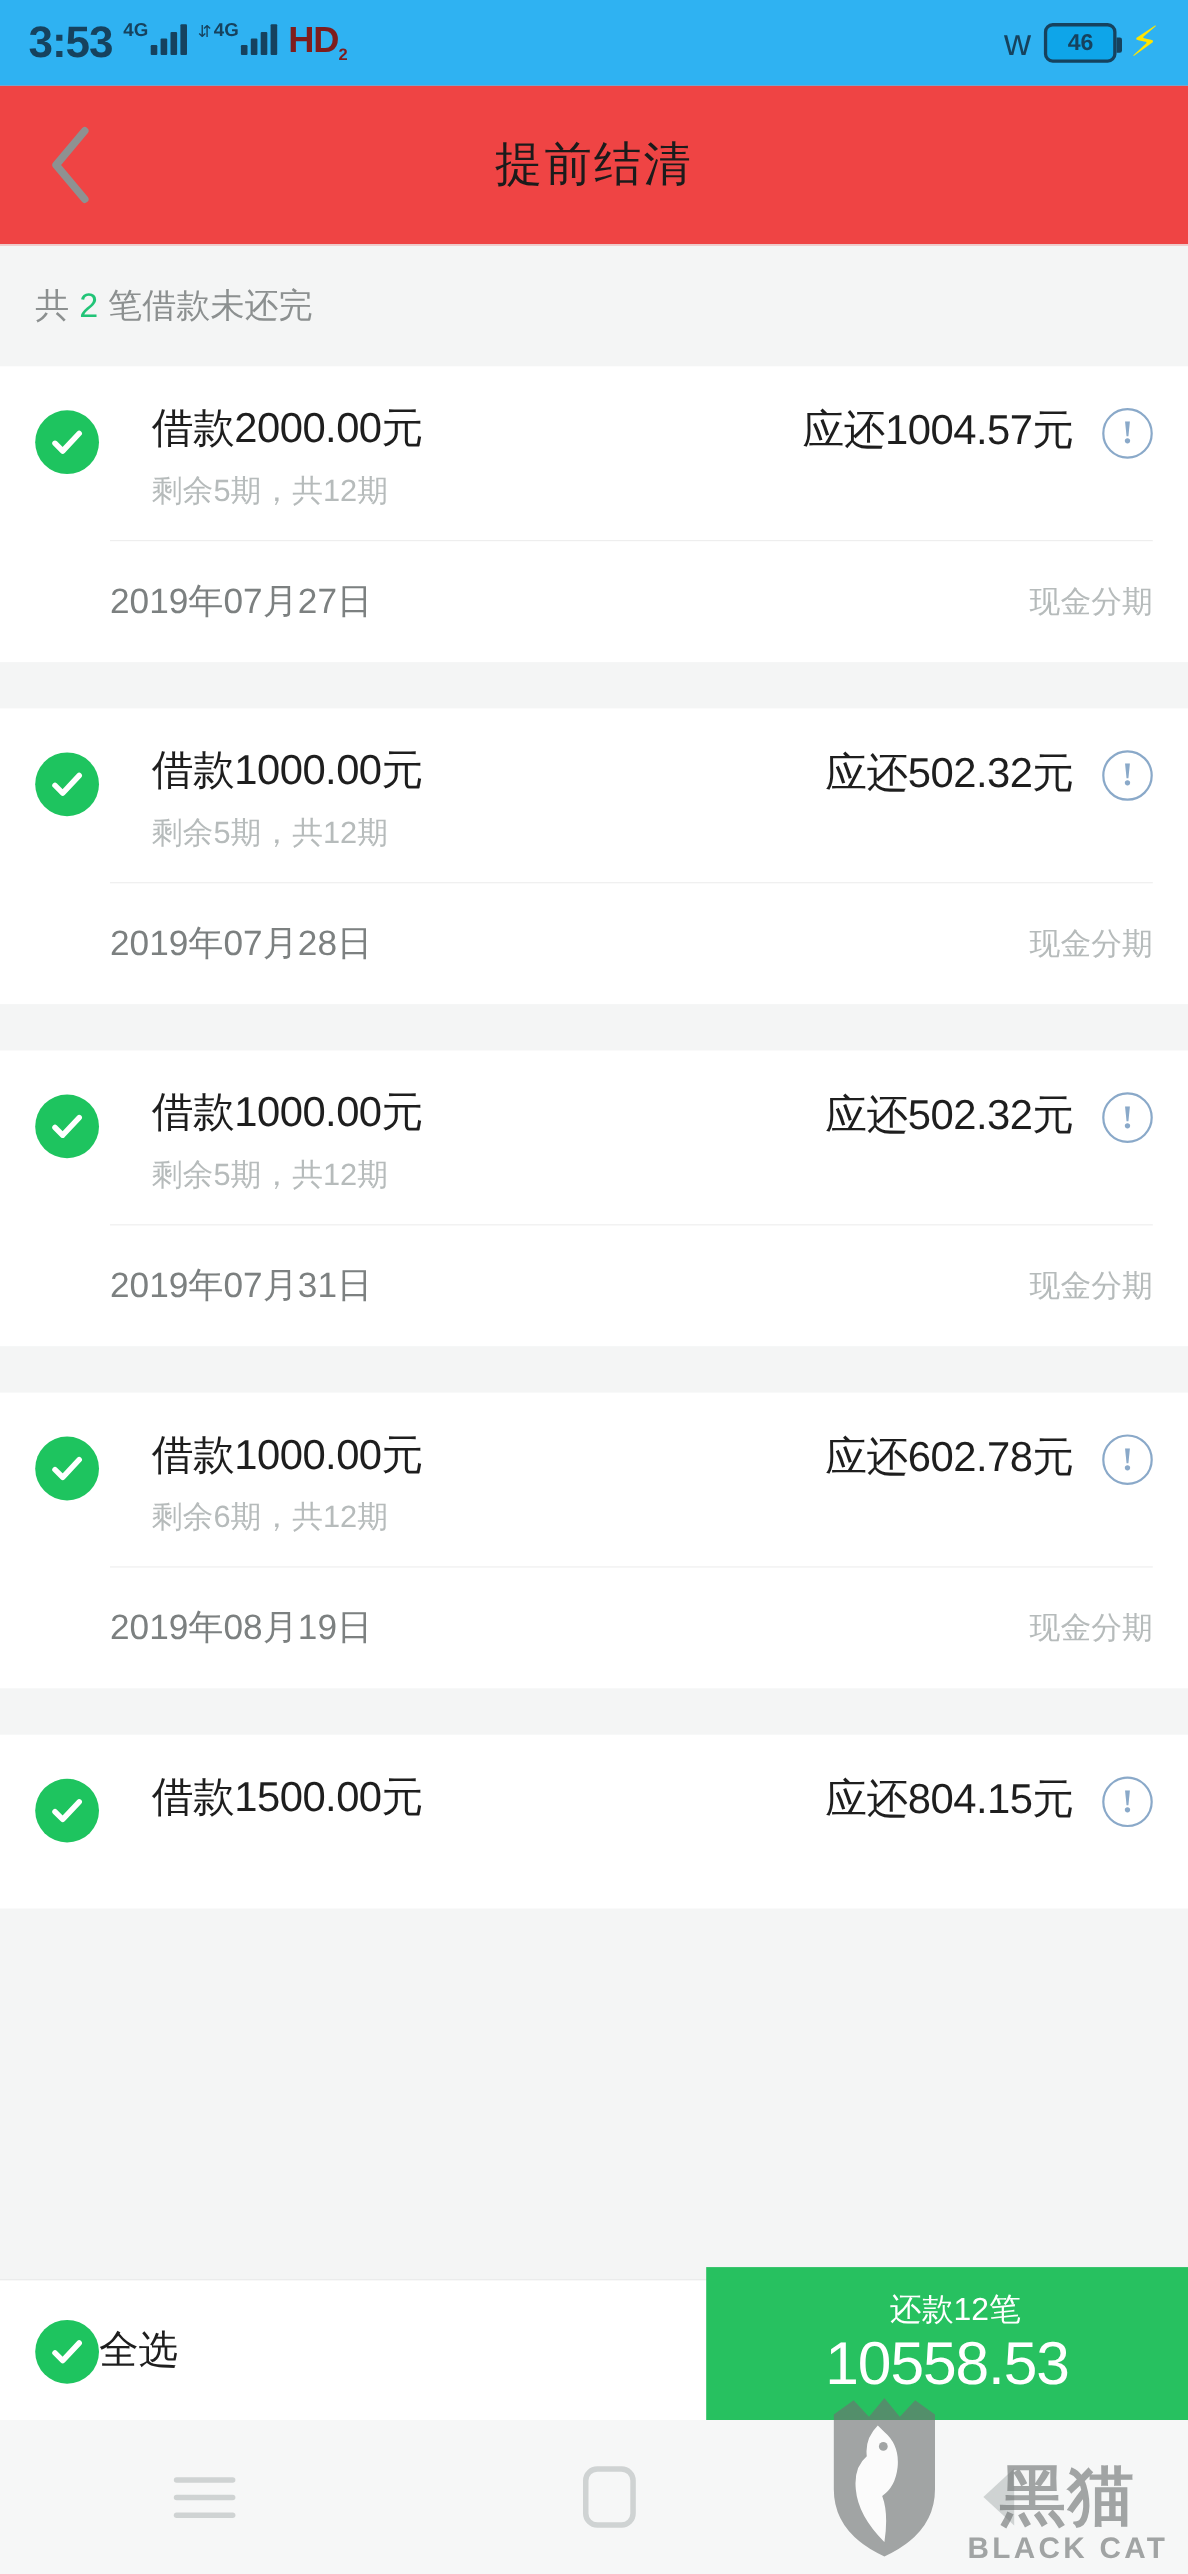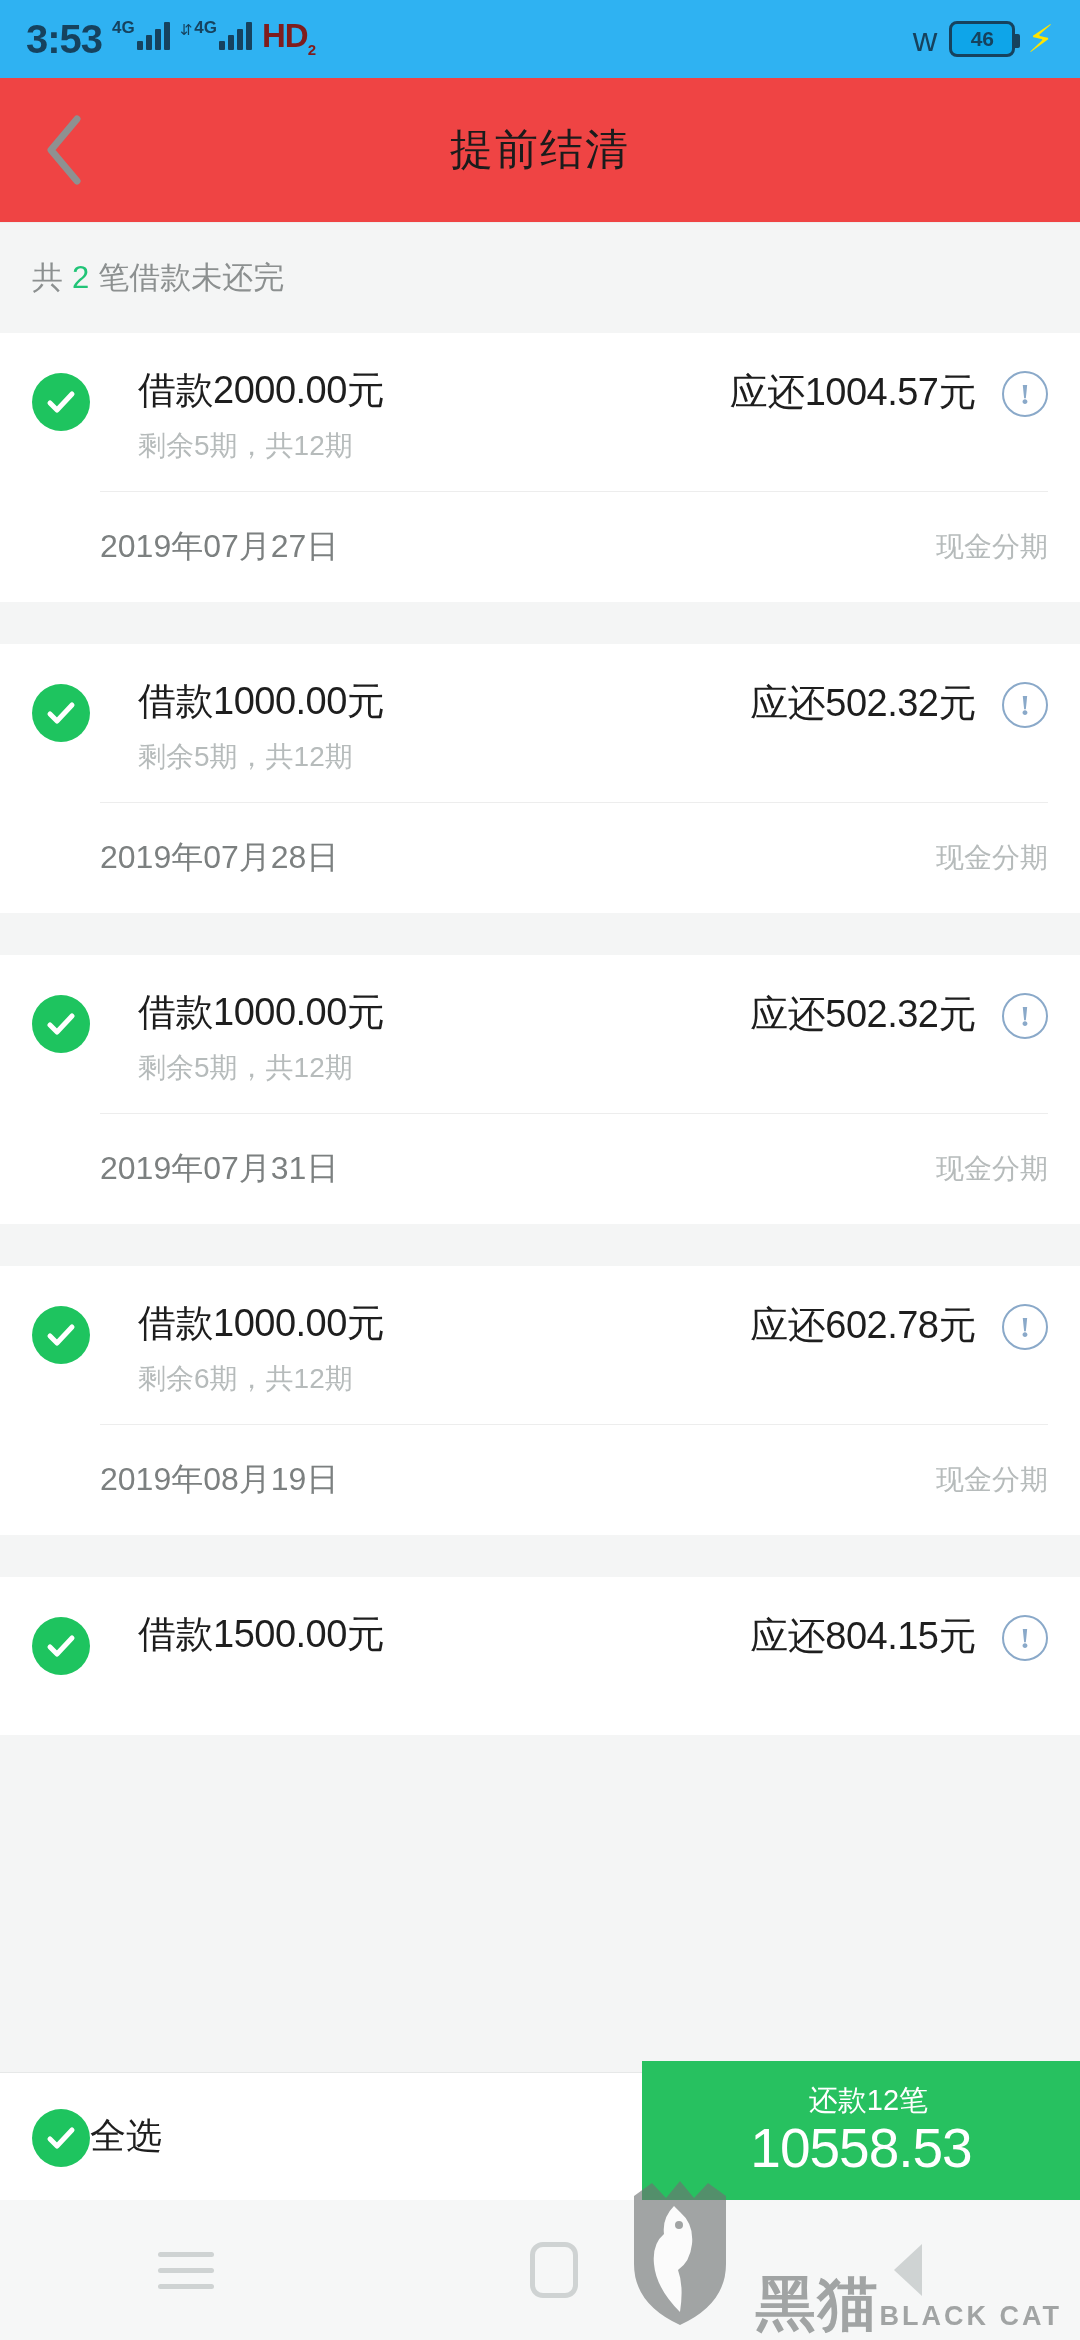--- a/index.html
+++ b/index.html
@@ -135,21 +135,21 @@
   .nav-ham i{ display:block; width:56px;height:5px;background:#cfd3d3;margin:11px 0;border-radius:3px;}
   .nav-home{ width:48px;height:56px;border:5px solid #cfd3d3;border-radius:13px;}
   .nav-back{ width:0;height:0;border-top:26px solid transparent;border-bottom:26px solid transparent;border-right:28px solid #cfd3d3;}
 
   
   .watermark{
     position:absolute; right:18px; bottom:8px;
     display:flex; align-items:flex-end; gap:14px;
     opacity:.62;
   }
-  .wm-text{ display:flex; flex-direction:row; align-items:flex-end;}
+  .wm-text{ display:flex; flex-direction:column; align-items:center;}
   .wm-cn{ font-size:60px; font-weight:800; color:#6e7272; line-height:.95; letter-spacing:2px;}
   .wm-en{ font-size:27px; font-weight:800; color:#6e7272; letter-spacing:3px; margin-top:4px;}
 </style>
 </head>
 <body>
 
 <div class="statusbar">
   <div class="sb-left">
     <span class="sb-time">3:53</span>
 

